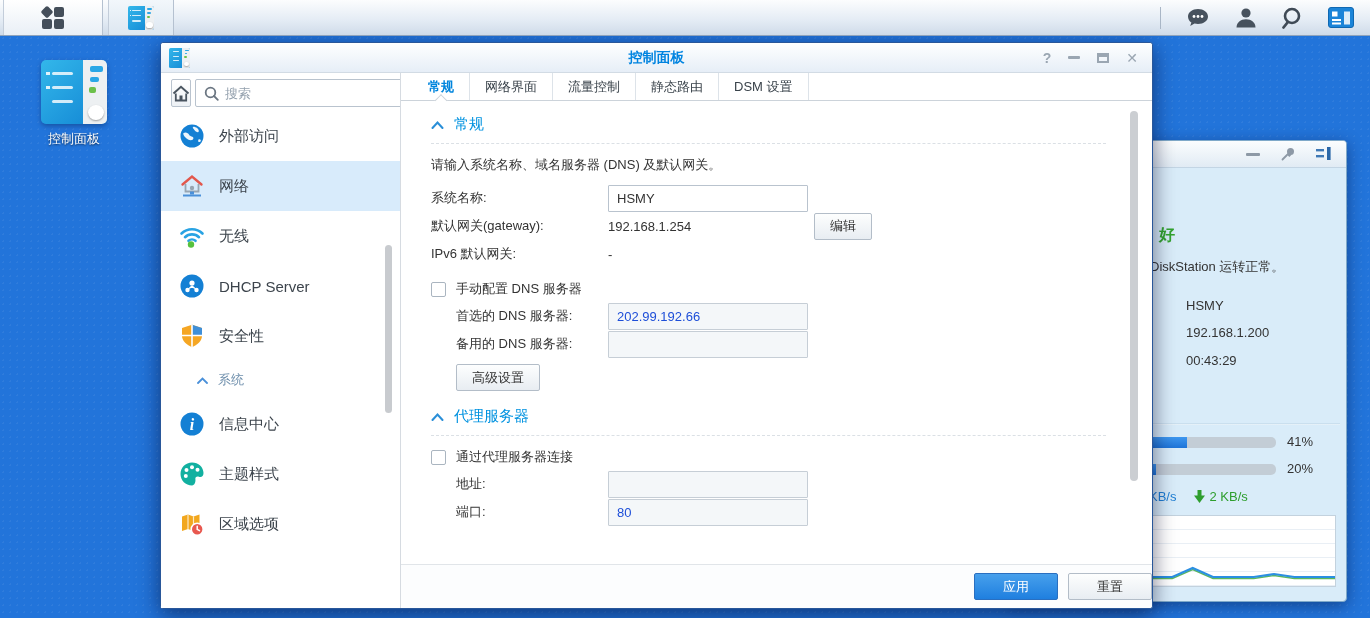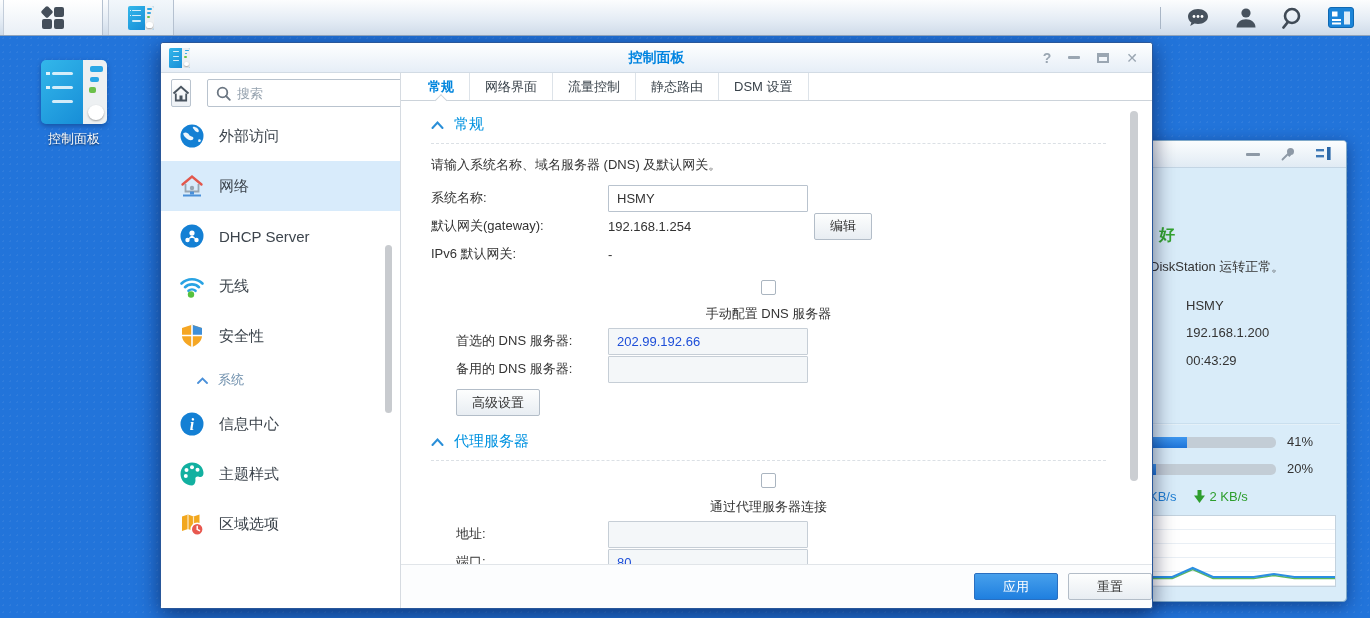--- a/index.html
+++ b/index.html
@@ -78,21 +78,21 @@
   .win-title { position:absolute; left:0; right:0; text-align:center; color:#0084e0; font-size:14px; font-weight:bold; pointer-events:none; }
   .win-controls { margin-left:auto; display:flex; align-items:center; gap:17px; padding-right:14px; color:#9aa6b2; }
   .wc { cursor:pointer; font-size:14px; font-weight:bold; line-height:1; }
   .wc-min { width:12px; height:3px; background:#9aa6b2; border-radius:1px; }
   .wc-max { width:12px; height:10px; border:2px solid #9aa6b2; border-top-width:4px; }
 
   .window-body { flex:1; display:flex; min-height:0; }
 
   
   .sidebar { width:240px; flex:0 0 240px; border-right:1px solid #d6dbe1; position:relative; overflow:hidden; background:#fff; }
-  .sidebar-top { display:flex; gap:16px; padding:6px 9px 4px 10px; }
+  .sidebar-top { display:flex; gap:4px; padding:6px 9px 4px 10px; }
   .home-btn { width:33px; height:28px; border:1px solid #b9c3ce; border-radius:2px; background:linear-gradient(#fff,#edf1f5);
     display:flex; align-items:center; justify-content:center; cursor:pointer; }
   .search-box { flex:1; height:28px; border:1px solid #b9c3ce; border-radius:2px; background:#fff;
     display:flex; align-items:center; padding:0 8px; gap:6px; }
   .search-box input { border:none; outline:none; flex:1; min-width:0; font-size:13px; color:#333; font-family:inherit; }
   .search-box input::placeholder { color:#93a0ad; }
   .side-item { height:50px; display:flex; align-items:center; gap:14px; padding-left:18px; font-size:15px; color:#3c444c; cursor:pointer; }
   .side-item.active { background:#d8ebfb; }
   .side-section { height:38px; display:flex; align-items:center; gap:10px; padding-left:36px; font-size:13px; color:#7090ad; cursor:pointer; }
   .sicon { width:26px; height:26px; flex:0 0 26px; display:flex; align-items:center; justify-content:center; }
@@ -111,21 +111,21 @@
   .desc { margin:12px 0 10px; font-size:13px; }
   .frow { display:flex; align-items:center; min-height:28px; margin:0 0; font-size:13px; }
   .frow > label { width:177px; flex:0 0 177px; }
   .frow.indent { margin-left:25px; }
   .frow.indent > label { width:152px; flex:0 0 152px; }
   .txt { width:200px; height:27px; border:1px solid #b9c3ce; border-radius:1px; padding:0 8px; font-size:13px; color:#333; font-family:inherit; background:#fff; }
   .txt:disabled { background:#f4f7f9; color:#1d4ed8; border-color:#c6ced6; }
   .gw-value { width:206px; }
   .btn { height:27px; padding:0 15px; border:1px solid #b3bdc8; border-radius:2px;
     background:linear-gradient(#fdfefe,#e8edf2); font-size:13px; color:#333; cursor:pointer; font-family:inherit; }
-  .chk-row { display:flex; align-items:center; gap:10px; margin:12px 0 4px; font-size:13px;flex-direction:column; }
+  .chk-row { display:flex; align-items:center; gap:10px; margin:12px 0 4px; font-size:13px; }
   .checkbox { width:15px; height:15px; border:1px solid #aab5c0; border-radius:2px; background:#fff; cursor:pointer; }
   .adv-row { margin:6px 0 0 25px; }
   .content-scrollbar { position:absolute; right:14px; top:38px; width:8px; height:370px; background:#cbced2; border-radius:4px; cursor:pointer; z-index:3; }
   .footer { height:44px; flex:0 0 44px; border-top:1px solid #e1e5e9; background:#fcfdfe;
     display:flex; align-items:center; justify-content:flex-end; gap:10px; border-radius:0 0 3px 3px; }
   .btn-primary { width:84px; height:27px; border:1px solid #2a6fc0; border-radius:2px; color:#fff;
     background:linear-gradient(#47a0ec,#1f7fdf); font-size:13px; cursor:pointer; font-family:inherit; }
   .btn-reset { width:84px; }
 </style>
 </head>
@@ -315,39 +315,39 @@
             <rect x="11" y="18.5" width="4" height="3" fill="#4a90d9"></rect>
             <line x1="4" y1="22.5" x2="22" y2="22.5" stroke="#4a90d9" stroke-width="2"></line>
             <circle cx="13" cy="15" r="2.2" fill="#97a5b2"></circle>
           </svg>
         </span>
         <span>网络</span>
       </div>
       <div class="side-item">
         <span class="sicon">
           <svg width="26" height="26" viewBox="0 0 26 26">
+            <path d="M2.5 10.5a15 15 0 0 1 21 0" fill="none" stroke="#29a3e3" stroke-width="2.6" stroke-linecap="round"></path>
+            <path d="M6 14.2a10 10 0 0 1 14 0" fill="none" stroke="#29a3e3" stroke-width="2.6" stroke-linecap="round"></path>
+            <path d="M9.5 17.8a5.2 5.2 0 0 1 7 0" fill="none" stroke="#29a3e3" stroke-width="2.6" stroke-linecap="round"></path>
+            <circle cx="12" cy="21.5" r="3.2" fill="#57c13e"></circle>
+          </svg>
+        </span>
+        <span>无线</span>
+      </div>
+      <div class="side-item">
+        <span class="sicon">
+          <svg width="26" height="26" viewBox="0 0 26 26">
             <circle cx="13" cy="13" r="11.5" fill="#1480d4"></circle>
             <circle cx="13" cy="10" r="2.6" fill="#fff"></circle>
             <circle cx="8.5" cy="17" r="2.2" fill="#fff"></circle>
             <circle cx="17.5" cy="17" r="2.2" fill="#fff"></circle>
             <path d="M13 12.5v2.5m-3 1-1 .6m7-.6 1 .6M10.2 15.5 13 13m2.8 2.5L13 13" stroke="#fff" stroke-width="1.4" fill="none"></path>
           </svg>
         </span>
         <span>DHCP Server</span>
-      </div>
-      <div class="side-item">
-        <span class="sicon">
-          <svg width="26" height="26" viewBox="0 0 26 26">
-            <path d="M2.5 10.5a15 15 0 0 1 21 0" fill="none" stroke="#29a3e3" stroke-width="2.6" stroke-linecap="round"></path>
-            <path d="M6 14.2a10 10 0 0 1 14 0" fill="none" stroke="#29a3e3" stroke-width="2.6" stroke-linecap="round"></path>
-            <path d="M9.5 17.8a5.2 5.2 0 0 1 7 0" fill="none" stroke="#29a3e3" stroke-width="2.6" stroke-linecap="round"></path>
-            <circle cx="12" cy="21.5" r="3.2" fill="#57c13e"></circle>
-          </svg>
-        </span>
-        <span>无线</span>
       </div>
       <div class="side-item">
         <span class="sicon">
           <svg width="26" height="26" viewBox="0 0 26 26">
             <path d="M13 1.8 23 5v7.5c0 6.2-5 9.4-10 11.7C8 21.9 3 18.7 3 12.5V5z" fill="#f5a623"></path>
             <path d="M13 1.8 23 5v7.5H13z" fill="#3f8fd8"></path>
             <path d="M13 1.8v22.4M3 12.5h20" stroke="#fff" stroke-width="1.6" fill="none"></path>
           </svg>
         </span>
         <span>安全性</span>

